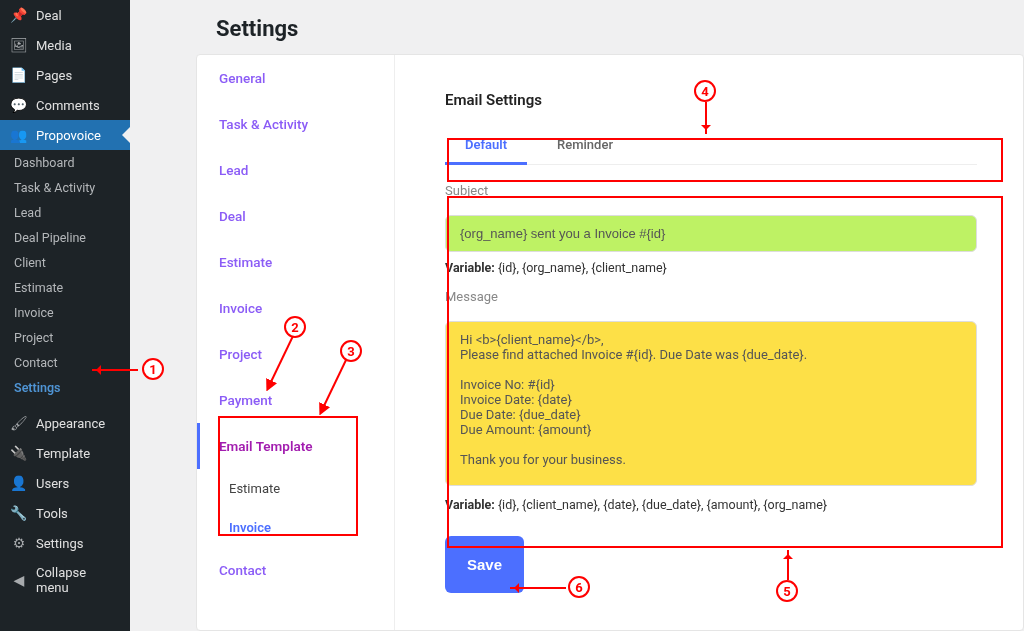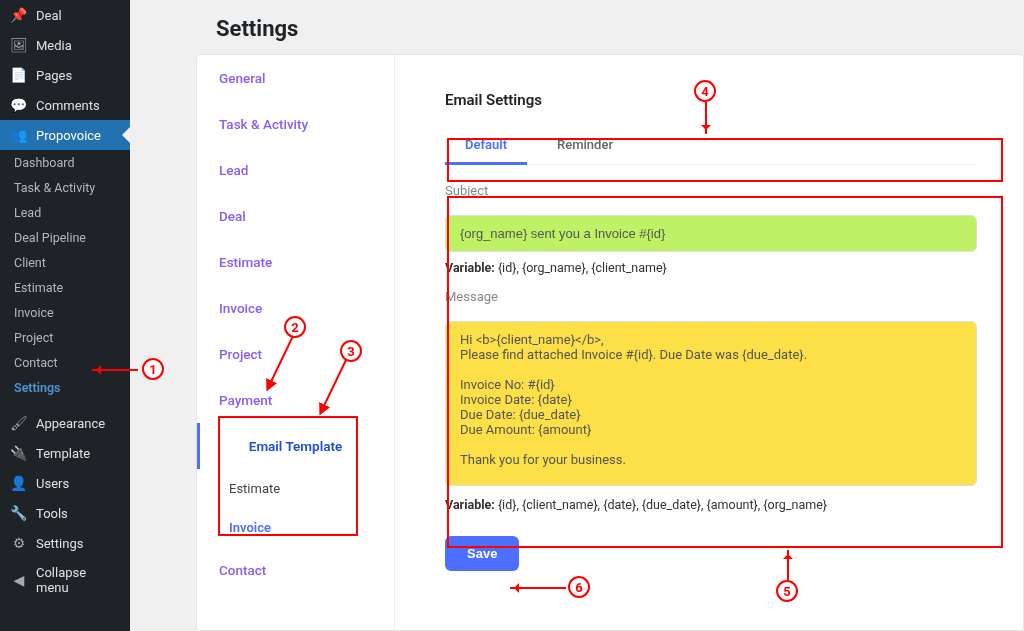--- a/index.html
+++ b/index.html
@@ -67,23 +67,22 @@
 .tabs-col .tab {
   padding: 15px 22px;
   font-size: 13.5px;
   color: #8b5cf6;
   cursor: pointer;
   font-weight: 500;
 }
 .tabs-col .tab.active {
   border-left: 3px solid #4c6fff;
   padding-left: 19px;
-  color: #1d4ed8;
+  color: #a21caf;
   font-weight: 600;
-  text-align: center;
 }
 .subtabs { padding-left: 0; }
 .subtabs .stab {
   padding: 12px 22px 12px 32px;
   font-size: 13px;
   color: #444;
   cursor: pointer;
 }
 .subtabs .stab.active { color: #4c6fff; font-weight: 600; }
 
@@ -99,21 +98,21 @@
 }
 .tarea {
   width: 100%; border: 1px solid #ddd; border-radius: 6px; padding: 10px 14px;
   font-size: 13px; color: #555; background: #fde047; height: 165px; resize: none;
   font-family: inherit; white-space: pre-wrap;
 }
 .varline { font-size: 12.5px; color: #333; margin: 8px 0 14px; }
 .varline b { font-weight: 700; }
 .save-btn {
   background: #4c6fff; color: #fff; border: none; border-radius: 6px;
-  padding: 10px 22px; font-size: 13px; font-weight: 600; cursor: pointer; margin-top: 10px;
+  padding: 20px 22px; font-size: 15px; font-weight: 600; cursor: pointer; margin-top: 10px;
 }
 
 
 .anno-circ {
   position: absolute; width: 22px; height: 22px; border: 2px solid #ff0000;
   border-radius: 50%; color: #ff0000; font-size: 13px; font-weight: 700;
   display: flex; align-items: center; justify-content: center; background: #fff;
   pointer-events: none;
 }
 .anno-box {

